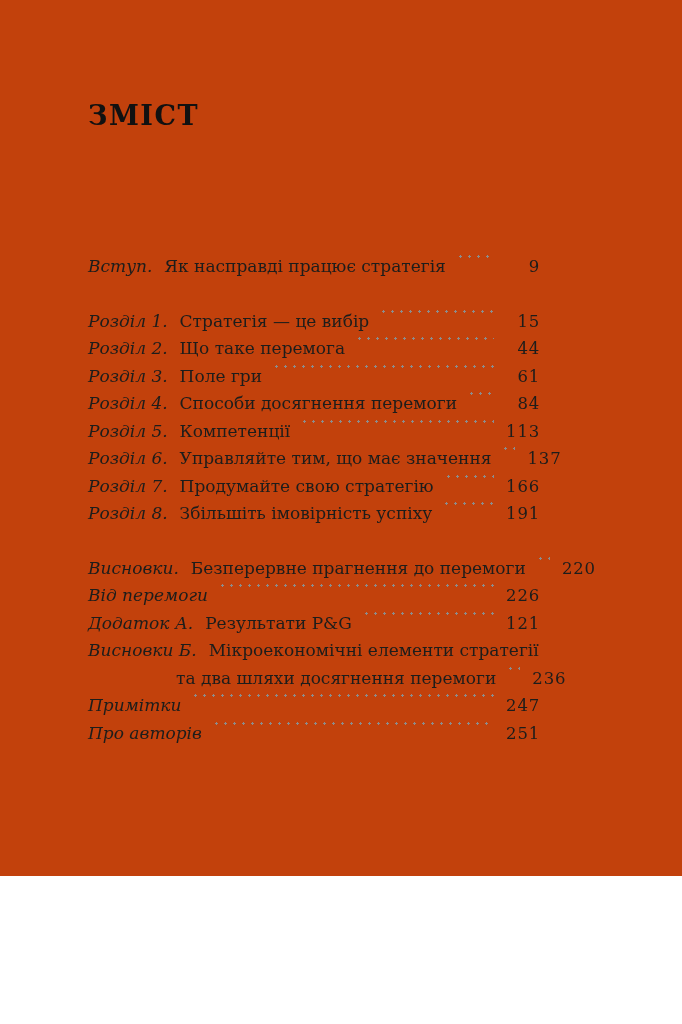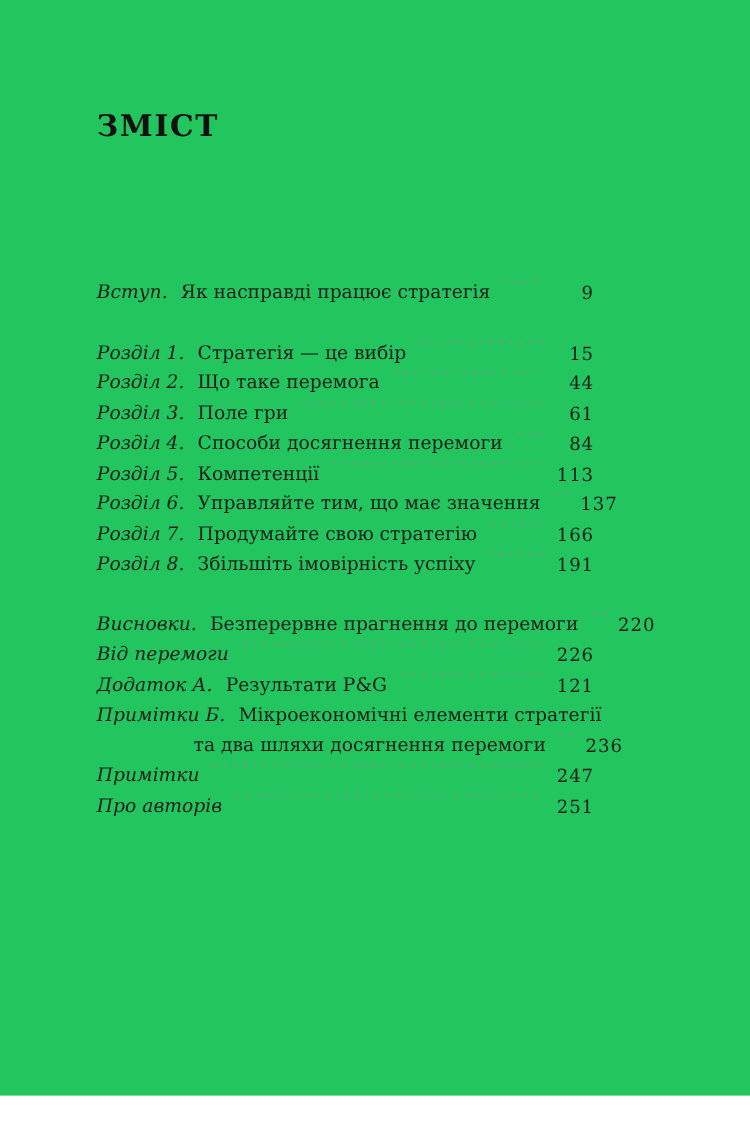--- a/index.html
+++ b/index.html
@@ -10,24 +10,24 @@
   body {
     width: 682px;
     height: 1024px;
     font-family: "DejaVu Serif", "Liberation Serif", serif;
     color: #1d1d1b;
     -webkit-font-smoothing: antialiased;
   }
   .page {
     position: relative;
     width: 682px;
-    height: 996px;
+    height: 876px;
     box-sizing: border-box;
     padding: 100px 142px 0 88px;
-    background: #22c55e;
+    background: #c2410c;
     overflow: hidden;
   }
   .page-title {
     margin: 0;
     font-size: 27px;
     font-weight: 700;
     letter-spacing: 1.5px;
     color: #111111;
     font-family: "DejaVu Serif", "Liberation Serif", serif;
   }
@@ -151,21 +151,21 @@
           <span class="leader"></span>
           <span class="page-num">226</span>
         </div>
         <div class="toc-row">
           <span class="prefix">Додаток А.</span>
           <span class="entry-title">Результати P&amp;G</span>
           <span class="leader"></span>
           <span class="page-num">121</span>
         </div>
         <div class="toc-row">
-          <span class="prefix">Примітки Б.</span>
+          <span class="prefix">Висновки Б.</span>
           <span class="entry-title">Мікроекономічні елементи стратегії</span>
         </div>
         <div class="toc-row continuation">
           <span class="entry-title">та два шляхи досягнення перемоги</span>
           <span class="leader"></span>
           <span class="page-num">236</span>
         </div>
         <div class="toc-row">
           <span class="prefix">Примітки</span>
           <span class="leader"></span>

